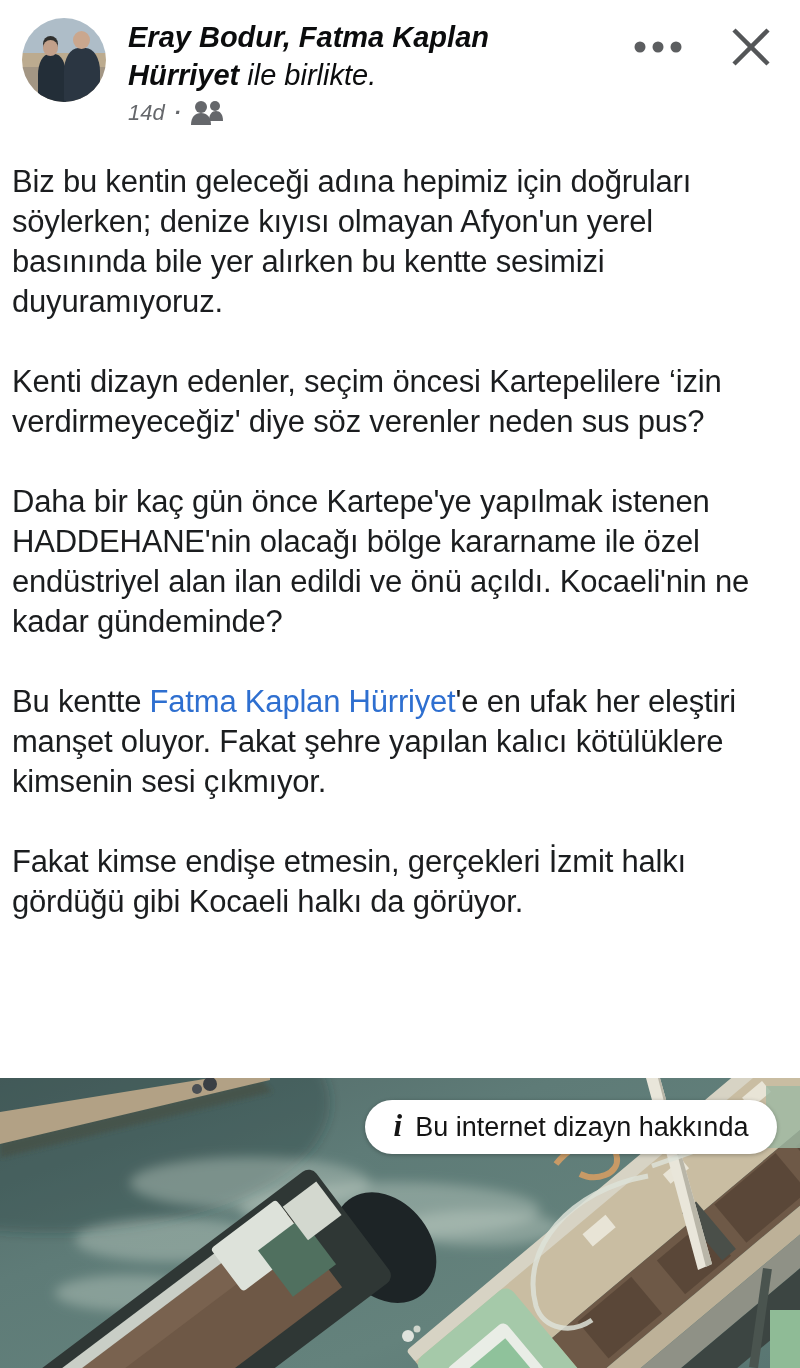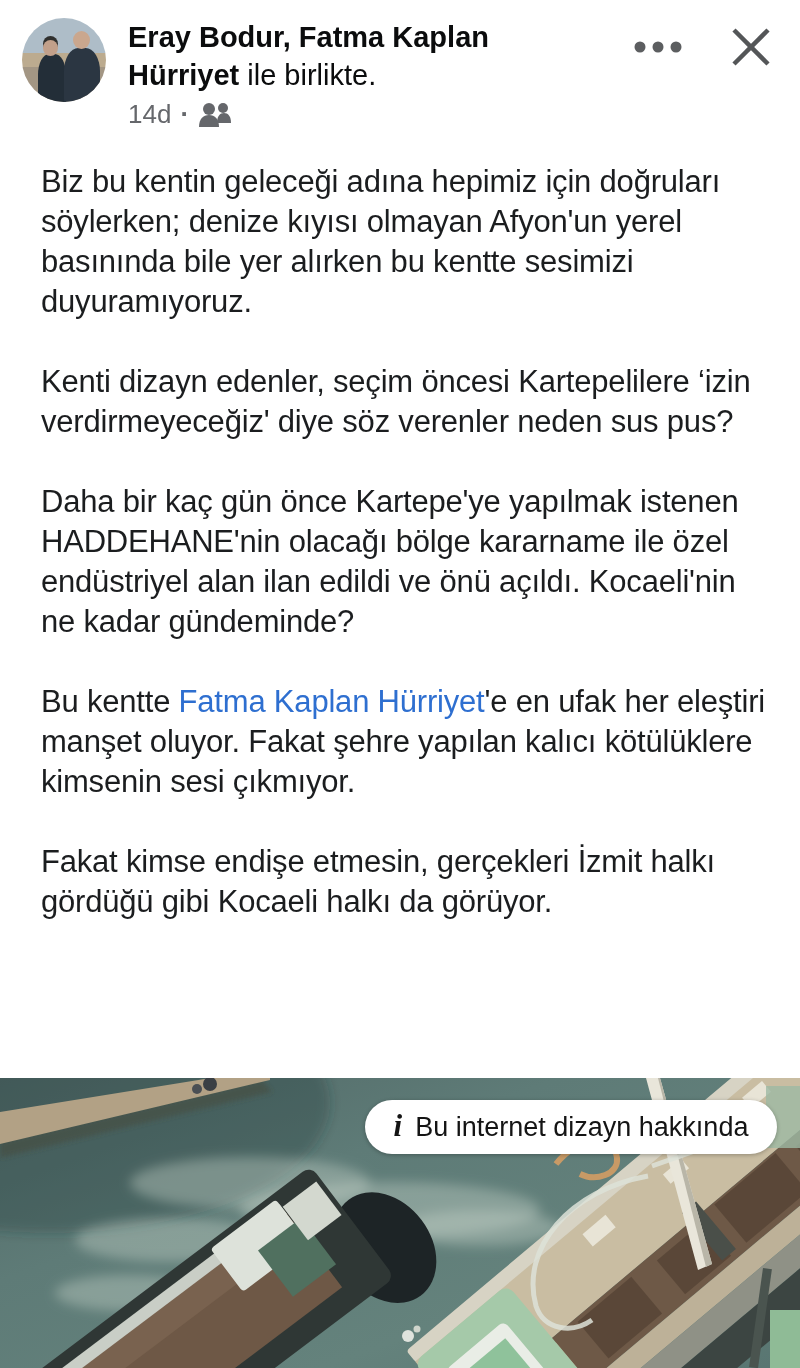--- a/index.html
+++ b/index.html
@@ -3,45 +3,45 @@
 <meta charset="utf-8">
 <style>
   * { box-sizing: border-box; }
   html,body { margin:0; padding:0; }
   body {
     width:800px; height:1368px; background:#fff; overflow:hidden; position:relative;
     font-family:"Liberation Sans", sans-serif; color:var(--text,#1b1d1f);
   }
 
   
-  .post-header { position:relative; padding:18px 22px 0 22px; min-height:150px; }
+  .post-header { position:relative; padding:18px 22px 0 22px; min-height:150px;font-style:italic; }
   .avatar {
     position:absolute; left:22px; top:18px; width:84px; height:84px; border-radius:50%;
     overflow:hidden; background:linear-gradient(#aebdc8 0 42%, #bcab8f 42% 58%, #a39684 58% 100%);
     cursor:pointer;
   }
   .avatar .fig { position:absolute; border-radius:40% 40% 12% 12%; }
   .avatar .fig.w { left:16px; top:36px; width:28px; height:52px; background:#232e38; }
   .avatar .fig.m { left:42px; top:30px; width:36px; height:58px; background:#2b3642; }
   .avatar .head { position:absolute; border-radius:50%; }
   .avatar .head.w { left:21px; top:22px; width:15px; height:16px; background:#c2a08a; box-shadow:0 -4px 0 0 #30302e; }
   .avatar .head.m { left:51px; top:13px; width:17px; height:18px; background:#caa78e; }
 
   .title-block { margin-left:106px; width:478px; font-size:29px; line-height:38px; color:#0b0c0d; cursor:pointer; }
   .title-block .bold { font-weight:700; }
   .meta-row { margin-left:106px; margin-top:5px; display:flex; align-items:center; gap:9px;
-              color:var(--meta-gray,#65676b); font-size:26px; }
+              color:var(--meta-gray,#65676b); font-size:22px; }
   .meta-row .dot { font-weight:700; }
   .friends-icon svg { display:block; }
 
   .header-actions { position:absolute; top:20px; right:22px; display:flex; align-items:center; gap:34px; }
   .icon-btn { background:none; border:none; padding:6px; cursor:pointer; line-height:0; }
 
   
-  .post-body { padding:12px 23px 0 41px; font-size:31px; line-height:40px; letter-spacing:-0.2px; }
+  .post-body { padding:12px 23px 0 12px; font-size:31px; line-height:40px; letter-spacing:-0.2px; }
   .post-body p { margin:0 0 40px 0; }
   .post-link { color:var(--link-blue,#2e6fd0); text-decoration:none; cursor:pointer; }
 
   
   .post-image { position:absolute; left:0; top:1078px; width:800px; height:290px; overflow:hidden; cursor:pointer; }
   .post-image svg { display:block; }
   .site-info-btn {
     position:absolute; left:365px; top:22px; width:412px; height:54px; border-radius:27px;
     background:var(--button-bg,#fff); border:none; display:flex; align-items:center; justify-content:center;
     gap:13px; font-family:"Liberation Sans", sans-serif; font-size:27px; color:#141414;

